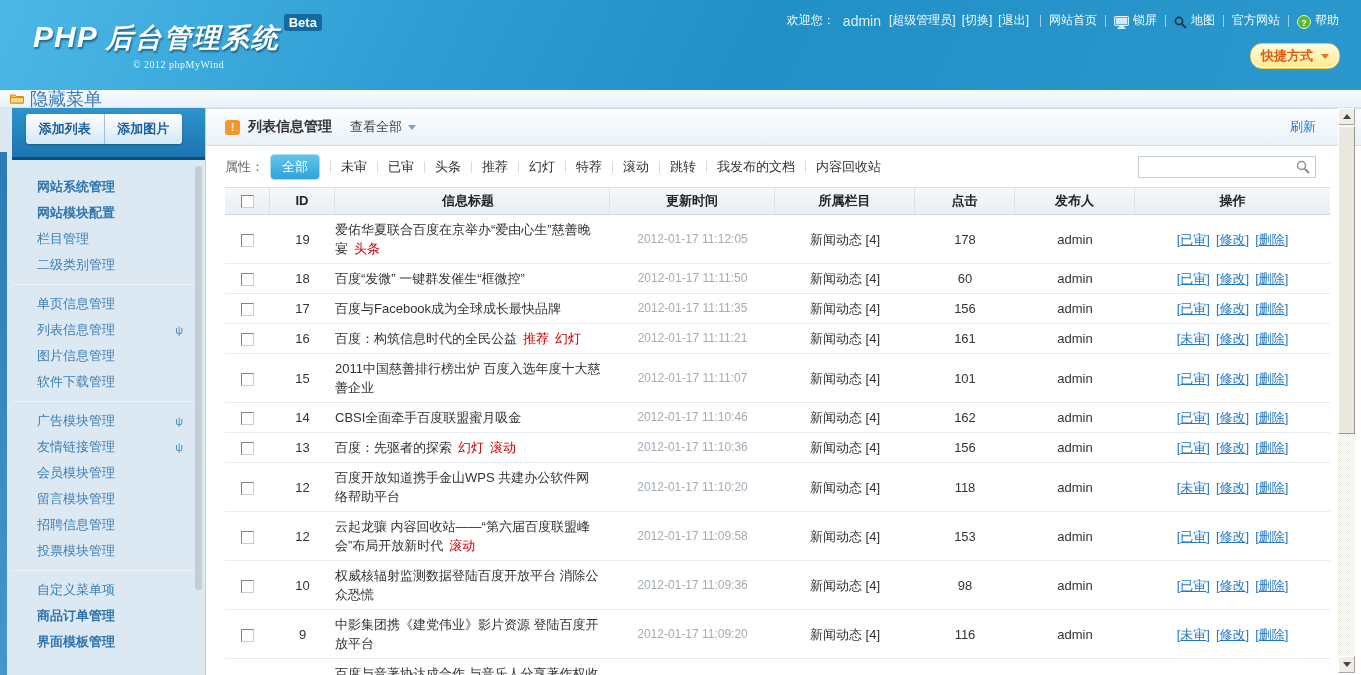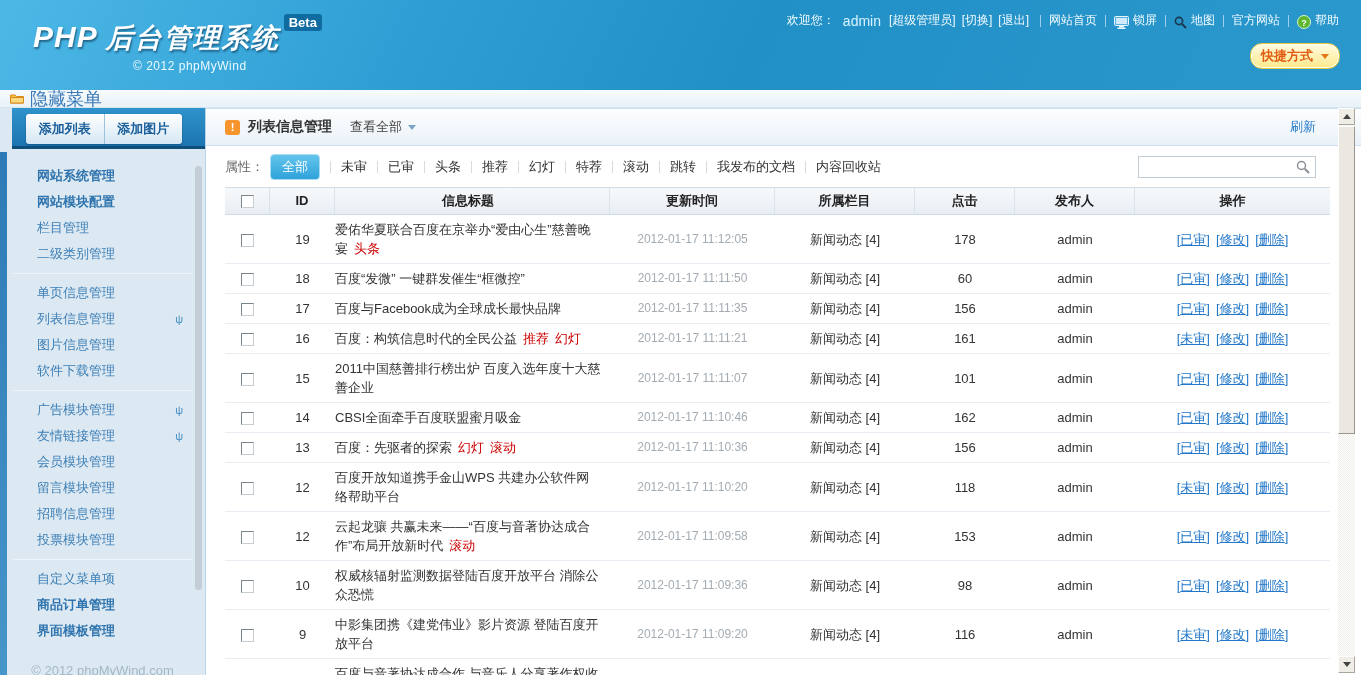--- a/index.html
+++ b/index.html
@@ -18,21 +18,21 @@
     border-bottom:2px solid #14547c;
   }
   .logo{ position:absolute; left:33px; top:20px; color:#fff; }
   .logo-row{ display:flex; align-items:flex-start; }
   .logo-php{ font-style:italic; font-weight:bold; font-size:30px; letter-spacing:1px;
     text-shadow:1px 2px 2px rgba(10,50,80,.6); }
   .logo-title{ font-style:italic; font-weight:bold; font-size:27px; letter-spacing:2px; margin-left:8px;
     text-shadow:1px 2px 2px rgba(10,50,80,.6); }
   .beta-badge{ background:#0f6ba0; border-radius:3px; color:#fff; font-size:13px; font-weight:bold;
     padding:1px 5px; margin-left:4px; position:relative; top:-6px; }
-  .logo-copy{ color:#eafaff; font-size:12px; margin:3px 0 0 100px; letter-spacing:.5px;}
+  .logo-copy{ color:#eafaff; font-size:10px; margin:3px 0 0 100px; letter-spacing:.5px;font-family:Liberation Serif, serif;}
 
   .welcome-bar{ position:absolute; top:12px; right:22px; display:flex; align-items:center;
     color:#f2fbff; font-size:12px; white-space:nowrap; }
   .welcome-bar .username{ font-size:14px; color:#d8f3ff; margin:0 5px; }
   .welcome-bar .wseg{ margin:0 3px; }
   .welcome-bar a.wlink{ color:#f2fbff; }
   .hsep{ display:inline-block; width:1px; height:12px; background:rgba(255,255,255,.55); margin:0 8px; }
   .nav-link{ color:#f2fbff; display:inline-flex; align-items:flex-end; }
   .nav-icon{ display:inline-flex; margin-right:4px; }
 
@@ -50,21 +50,21 @@
   .menu-toggle-bar .folder{ display:inline-flex; margin-right:6px; }
   .menu-toggle-bar .label{ color:#3a7ab8; font-size:18px; }
 
   
   .app{ position:absolute; top:108px; left:0; right:0; bottom:0; display:flex; }
 
   
   .sidebar{ width:205px; background:#dde9f2; position:relative; flex:none; }
   .side-rail{ position:absolute; left:0; top:0; bottom:0; width:7px;
     background:linear-gradient(180deg,#2d7ab6,#4796c9); }
-  .side-actions{ height:41px; margin-left:12px; padding:6px 23px 0 14px;
+  .side-actions{ height:52px; margin-left:12px; padding:6px 23px 0 14px;
     background:linear-gradient(#2f93cc,#1b74b0); border-bottom:3px solid #0d4e7a; }
   .btn-group{ display:flex; height:30px; background:linear-gradient(#ffffff,#d4e7f4);
     border-radius:3px; overflow:hidden; box-shadow:0 1px 2px rgba(0,30,60,.35); }
   .side-btn{ flex:1; text-align:center; line-height:30px; font-weight:bold; color:#1a5e9a;
     font-size:13px; cursor:pointer; }
   .side-btn.first{ border-right:1px solid #9dc2dc; }
   .side-menu{ padding-top:14px; margin-left:7px; }
   .menu-item{ height:26px; line-height:26px; padding-left:30px; color:#3d7fb6; font-size:13px;
     position:relative; cursor:pointer; white-space:nowrap; }
   .menu-item.bold{ font-weight:bold; color:#2f74ae; }
@@ -394,21 +394,21 @@
             <div class="td col-title"><span>百度开放知道携手金山WPS 共建办公软件网络帮助平台</span></div>
             <div class="td col-time time">2012-01-17 11:10:20</div>
             <div class="td col-cat">新闻动态 [4]</div>
             <div class="td col-clicks">118</div>
             <div class="td col-pub">admin</div>
             <div class="td col-actions"><span class="action-wrap"><a class="alink">未审</a></span><span class="action-wrap"><a class="alink">修改</a></span><span class="action-wrap"><a class="alink">删除</a></span></div>
           </div>
           <div class="tr">
             <div class="td col-check"><span class="checkbox"></span></div>
             <div class="td col-id">12</div>
-            <div class="td col-title"><span>云起龙骧 共赢未来——“百度与音著协达成合作”布局开放新时代</span><span class="tag">滚动</span></div>
+            <div class="td col-title"><span>云起龙骧 内容回收站——“第六届百度联盟峰会”布局开放新时代</span><span class="tag">滚动</span></div>
             <div class="td col-time time">2012-01-17 11:09:58</div>
             <div class="td col-cat">新闻动态 [4]</div>
             <div class="td col-clicks">153</div>
             <div class="td col-pub">admin</div>
             <div class="td col-actions"><span class="action-wrap"><a class="alink">已审</a></span><span class="action-wrap"><a class="alink">修改</a></span><span class="action-wrap"><a class="alink">删除</a></span></div>
           </div>
           <div class="tr">
             <div class="td col-check"><span class="checkbox"></span></div>
             <div class="td col-id">10</div>
             <div class="td col-title"><span>权威核辐射监测数据登陆百度开放平台 消除公众恐慌</span></div>

